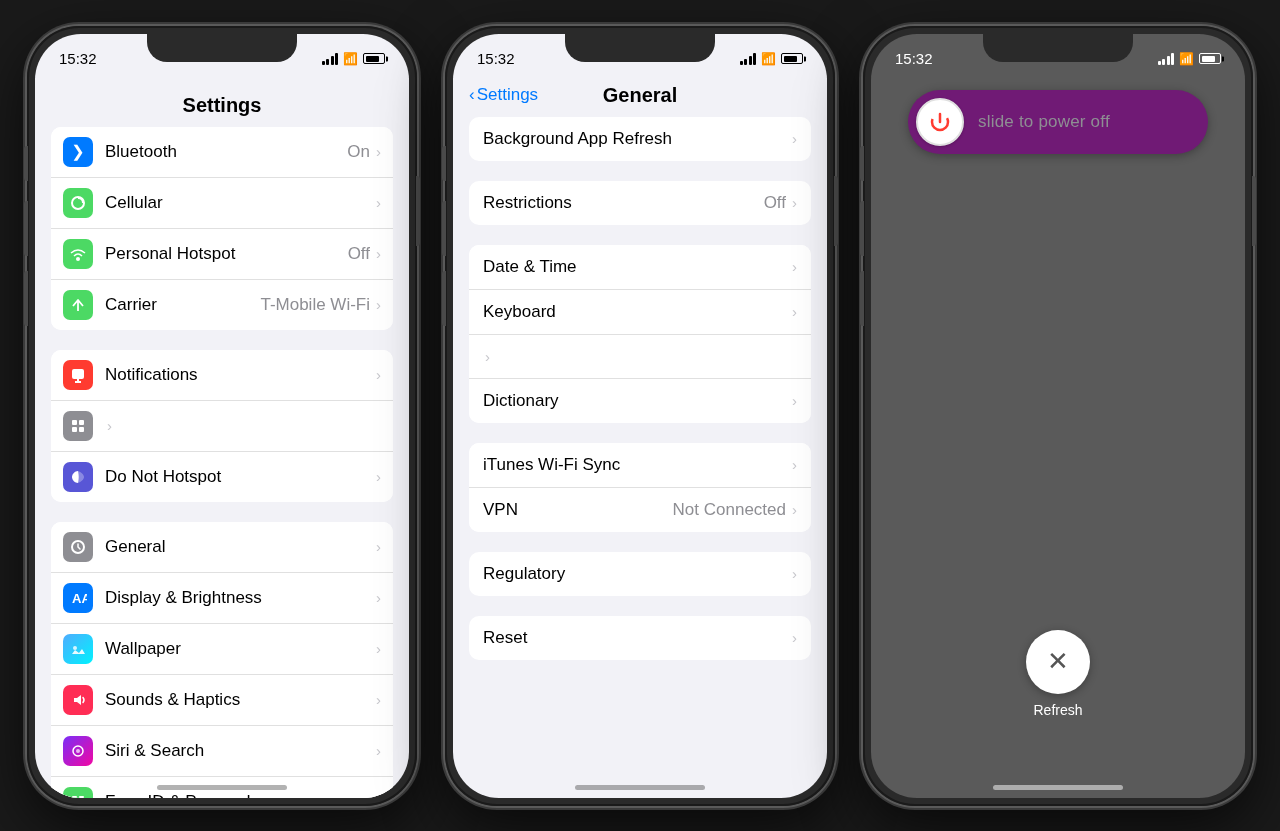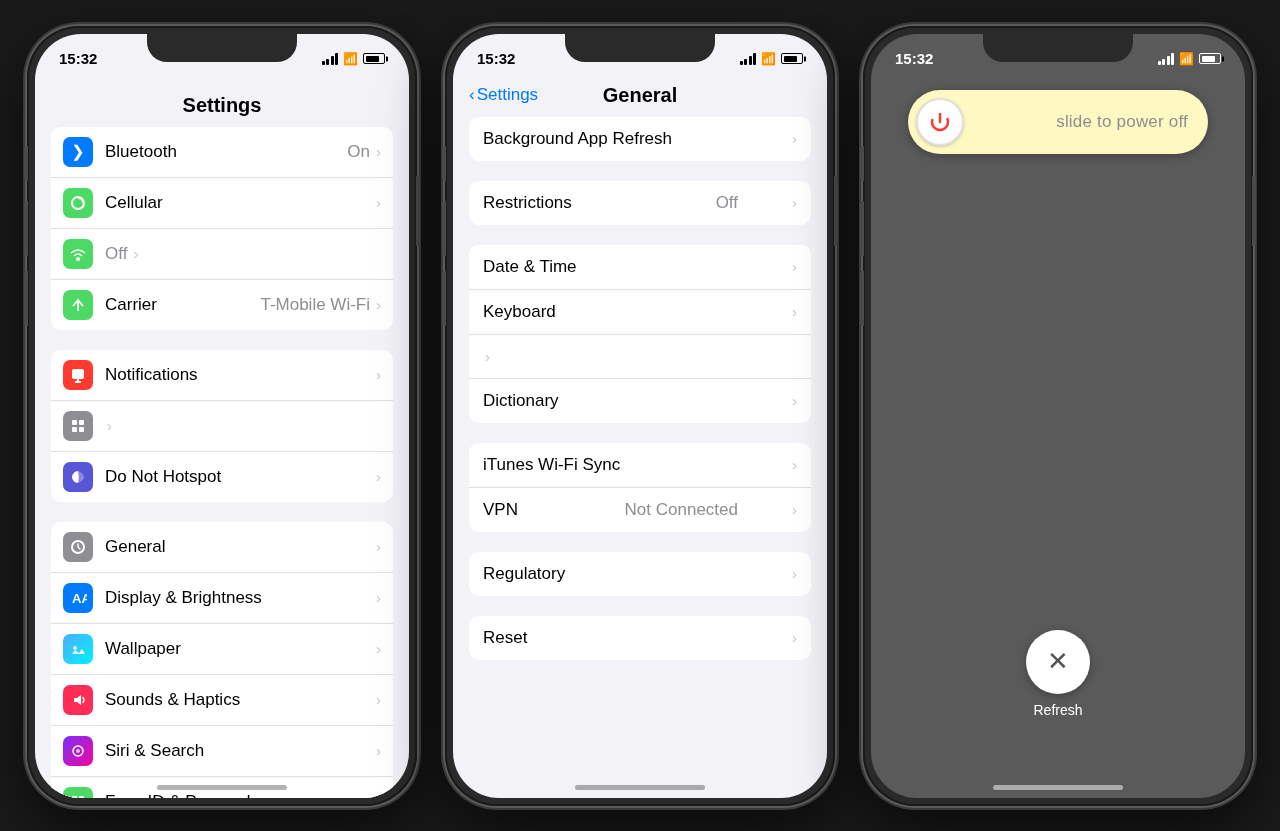--- a/index.html
+++ b/index.html
@@ -64,21 +64,21 @@
       padding: 12px 24px 6px;
       height: 44px;
       font-size: 13px;
       font-weight: 600;
       position: relative;
       z-index: 10;
     }
 
     .status-time {
       font-size: 15px;
-      font-weight: 700;
+      font-weight: 400;
     }
 
     .status-icons {
       display: flex;
       align-items: center;
       gap: 5px;
     }
 
     .signal-bars {
       display: flex;
@@ -242,21 +242,20 @@
       align-items: center;
       padding: 12px 14px;
       min-height: 44px;
       border-bottom: 0.5px solid #e0e0e0;
       background: white;
       cursor: pointer;
     }
 
     .general-row:last-child {
       border-bottom: none;
-      gap: 48px;
     }
 
     .general-label {
       flex: 1;
       font-size: 17px;
       color: #000;
     }
 
     .general-value {
       font-size: 17px;
@@ -285,29 +284,28 @@
     }
 
     .poweroff-bg .status-bar .status-time { color: white; }
     .poweroff-bg .signal-bar { background: white; }
     .poweroff-bg .battery-icon { border-color: white; }
     .poweroff-bg .battery-fill { background: white; }
     .poweroff-bg .wifi-icon { color: white; }
 
     .slide-to-off {
       margin-top: 12px;
-      background: #fef9c3;
+      background: #701a75;
       border-radius: 35px;
       width: 300px;
       height: 64px;
       display: flex;
       align-items: center;
       padding: 8px 20px 8px 8px;
       box-shadow: 0 2px 10px rgba(0,0,0,0.3);
-      justify-content: space-between;
     }
 
     .power-circle {
       width: 48px;
       height: 48px;
       border-radius: 50%;
       background: white;
       border: 2px solid #e0e0e0;
       display: flex;
       align-items: center;
@@ -475,20 +473,21 @@
             <span class="chevron">›</span>
           </div>
           <div class="settings-row">
             <div class="settings-icon" style="background:#4cd964;">
               <svg width="18" height="18" viewBox="0 0 18 18" fill="white">
                   <ellipse cx="9" cy="14" rx="2" ry="2" fill="white"></ellipse>
                   <path d="M5 11 Q9 7 13 11" stroke="white" stroke-width="1.5" fill="none"></path>
                   <path d="M2 8 Q9 2 16 8" stroke="white" stroke-width="1.5" fill="none"></path>
                 </svg>
             </div>
+            <span class="settings-label">Personal Hotspot</span>
             <span class="settings-value">Off</span>
             <span class="chevron">›</span>
           </div>
           <div class="settings-row">
             <div class="settings-icon" style="background:#4cd964;">
               <svg width="18" height="18" viewBox="0 0 18 18" fill="white">
                   <path d="M4 10 L9 4 L14 10 M9 4 L9 15" stroke="white" stroke-width="1.8" fill="none" stroke-linejoin="round"></path>
                 </svg>
             </div>
             <span class="settings-label">Carrier</span>

